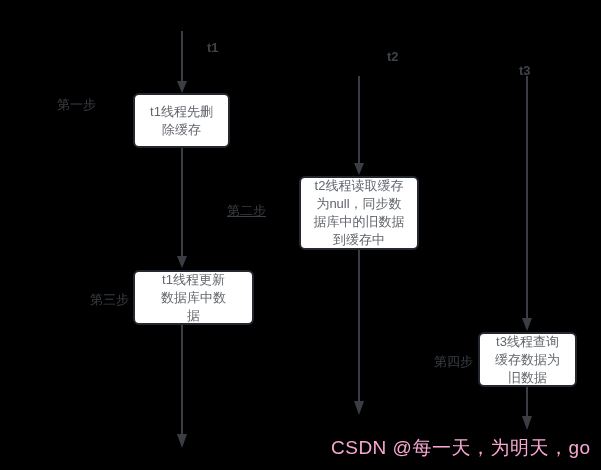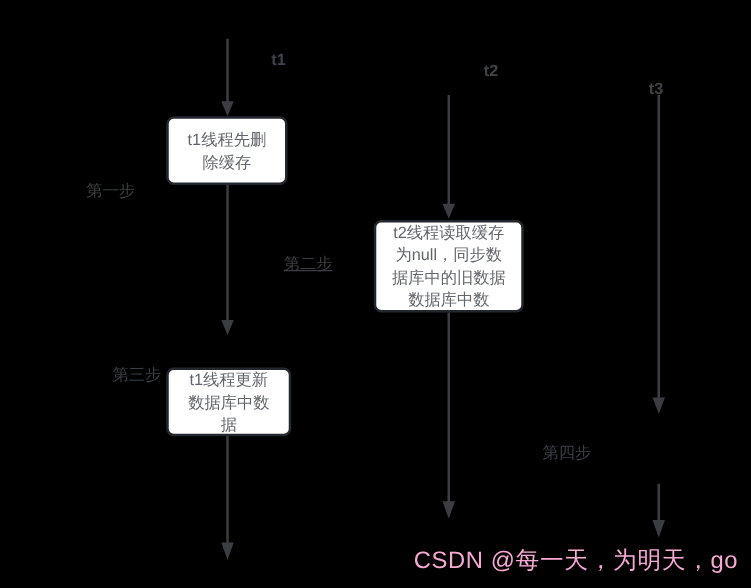--- a/index.html
+++ b/index.html
@@ -49,26 +49,26 @@
   }
   .watermark {
     position: absolute;
     color: #f9a8d4;
     font-size: 19px;
     letter-spacing: 0.5px;
     white-space: nowrap;
   }
   #box-t1-step1 { left: 133px; top: 93px;  width: 97px;  height: 55px; }
   #box-t2-step2 { left: 299px; top: 176px; width: 120px; height: 74px; }
-  #box-t1-step3 { left: 133px; top: 270px; width: 100px;  height: 55px; margin-top: 24px; }
+  #box-t1-step3 { left: 133px; top: 270px; width: 121px;  height: 55px; }
   #box-t3-step4 { left: 478px; top: 332px; width: 99px;  height: 55px; }
-  #label-t1 { left: 217px; top: 40px; }
+  #label-t1 { left: 207px; top: 40px; }
   #label-t2 { left: 352px; top: 49px; margin-left: 35px; }
   #label-t3 { left: 519px; top: 63px; }
-  #step-1 { left: 69px;  top: 96px; margin-top: 48px;  }
+  #step-1 { left: 57px;  top: 96px;  }
   #step-2 { left: 227px; top: 202px; text-decoration: underline; }
   #step-3 { left: 54px;  top: 291px; margin-left: 36px; }
   #step-4 { left: 407px; top: 353px; margin-left: 27px; }
   #watermark { left: 331px; top: 435px; }
 </style>
 </head>
 <body>
 
 <div id="canvas">
 
@@ -99,20 +99,23 @@
   <div id="step-1" class="step-label">第一步</div>
   <div id="step-2" class="step-label">第二步</div>
   <div id="step-3" class="step-label">第三步</div>
   <div id="step-4" class="step-label">第四步</div>
 
   <div id="box-t1-step1" class="flow-box">t1线程先删
 除缓存</div>
   <div id="box-t2-step2" class="flow-box">t2线程读取缓存
 为null，同步数
 据库中的旧数据
-数据库中数</div>
+到缓存中</div>
   <div id="box-t1-step3" class="flow-box">t1线程更新
 数据库中数
 据</div>
+  <div id="box-t3-step4" class="flow-box">t3线程查询
+缓存数据为
+旧数据</div>
 
   <div id="watermark" class="watermark">CSDN @每一天，为明天，go</div>
 
 </div>
 
 </body></html>

